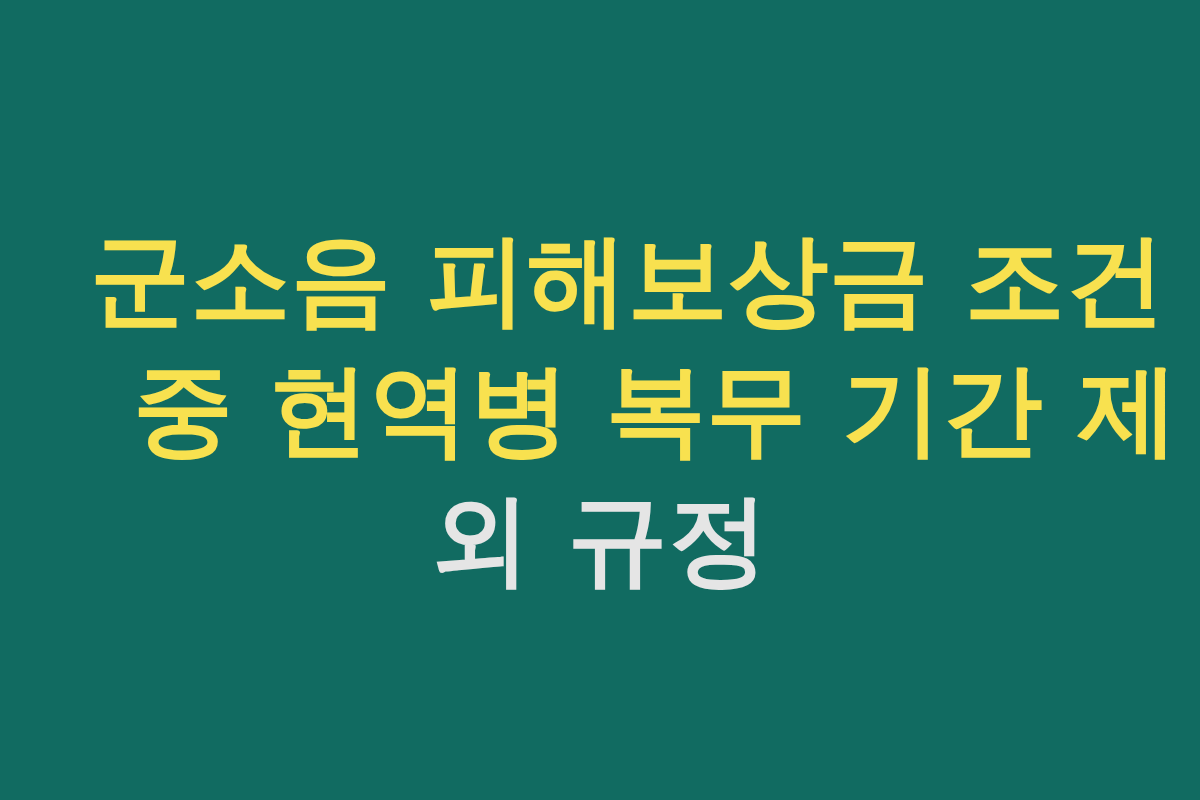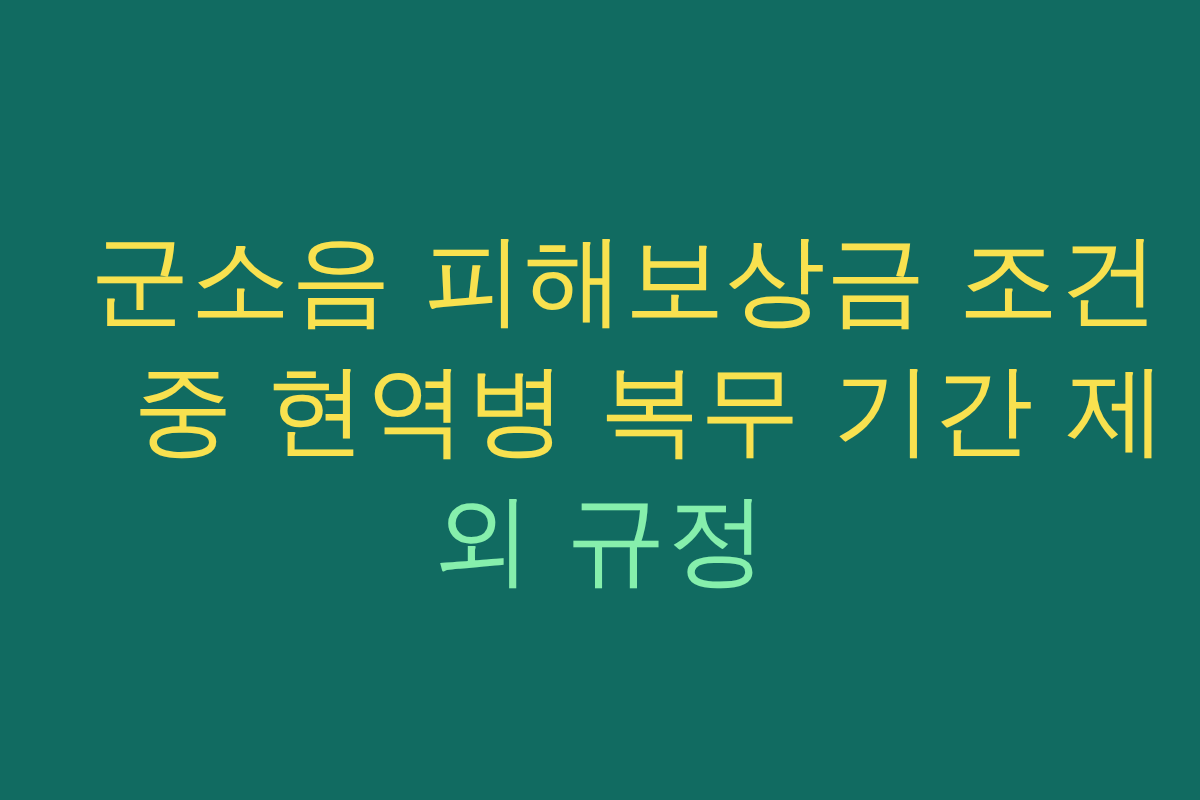--- a/index.html
+++ b/index.html
@@ -26,21 +26,21 @@
     width: 1040px;
     text-align: center;
     padding: 0 10px;
     box-sizing: border-box;
     transform: translateY(10px);
   }
   .title-line {
     display: block;
     color: #F8E14F;
     font-family: "DejaVu Sans", "Liberation Sans", sans-serif;
-    font-weight: 400;
+    font-weight: 700;
     font-size: 100px;
     line-height: 130px;
     letter-spacing: 0.5px;
     white-space: nowrap;
     text-rendering: geometricPrecision;
     -webkit-font-smoothing: antialiased;
   }
   .title-line.line-3 {
     letter-spacing: 1px;
   }
@@ -49,16 +49,16 @@
 <body>
 
 <div id="thumbnail-card" style="background: rgb(17, 107, 97);">
 
   <div id="title-block">
 
     <span class="title-line line-1" style="color: rgb(248, 225, 79);">군소음 피해보상금 조건</span>
 
     <span class="title-line line-2" style="color: rgb(248, 225, 79); margin-left: 43px;">중 현역병 복무 기간 제</span>
 
-    <span class="title-line line-3" style="color: #86efac;">외 규정</span>
+    <span class="title-line line-3" style="color: #e5e5e5;">외 규정</span>
 
   </div>
 </div>
 
 </body></html>

